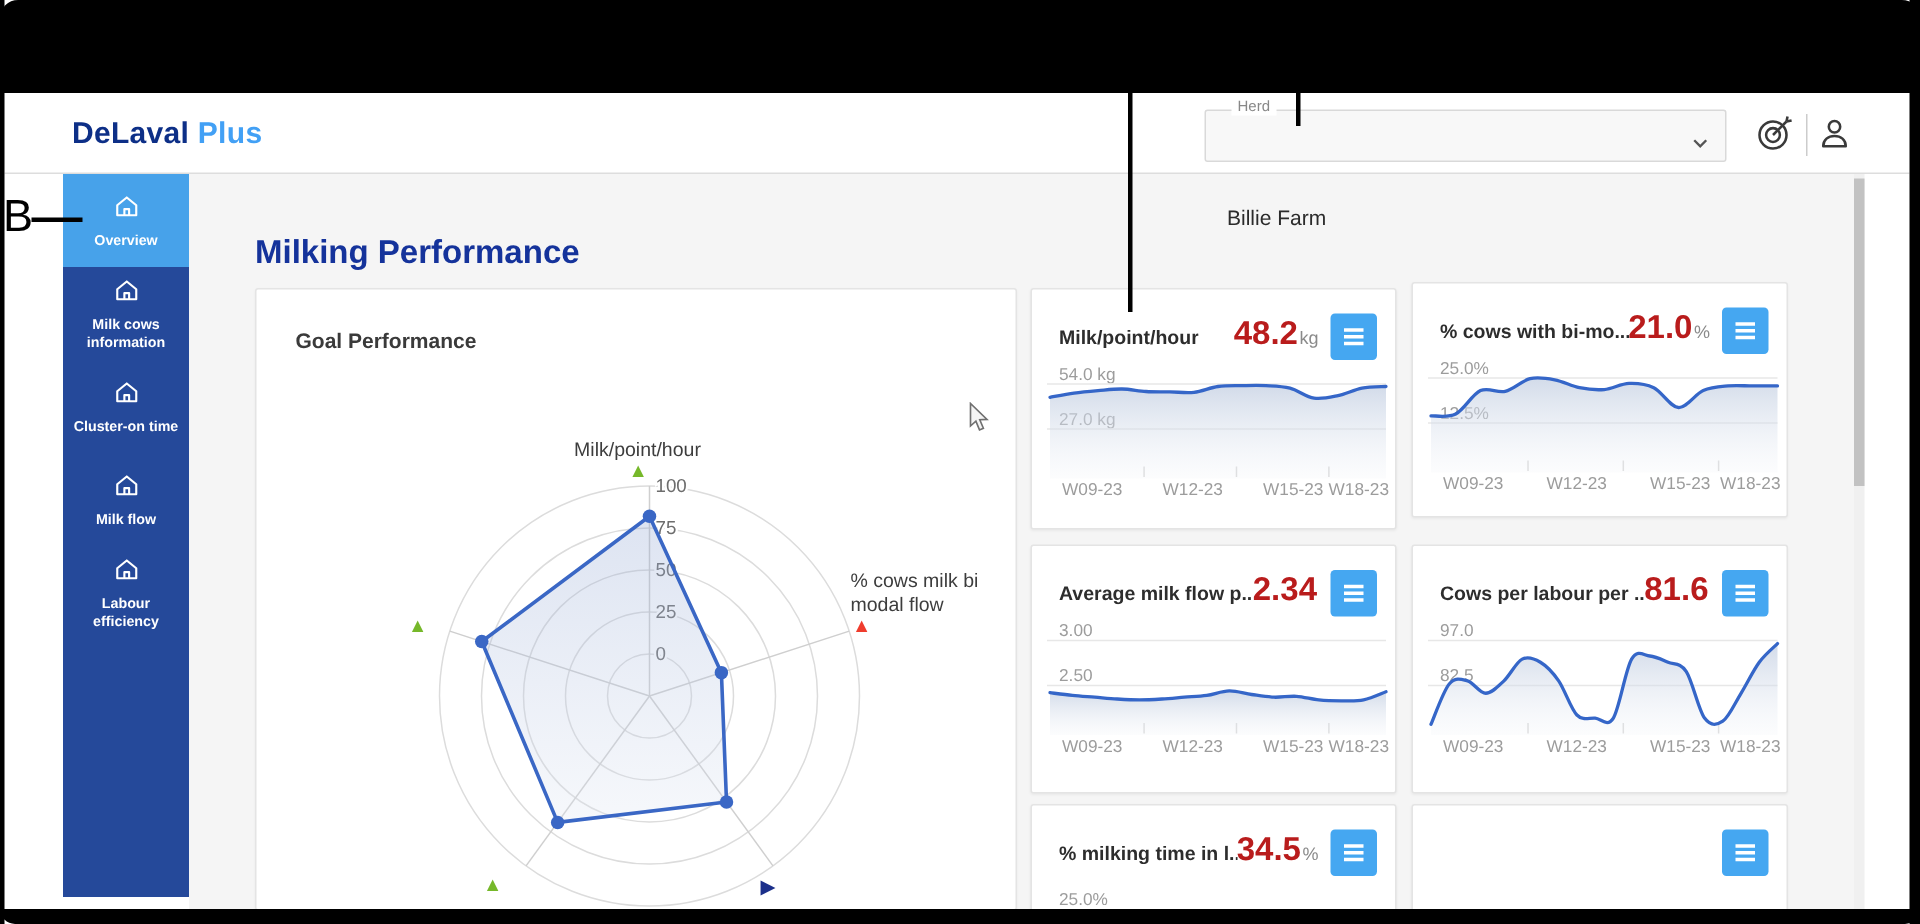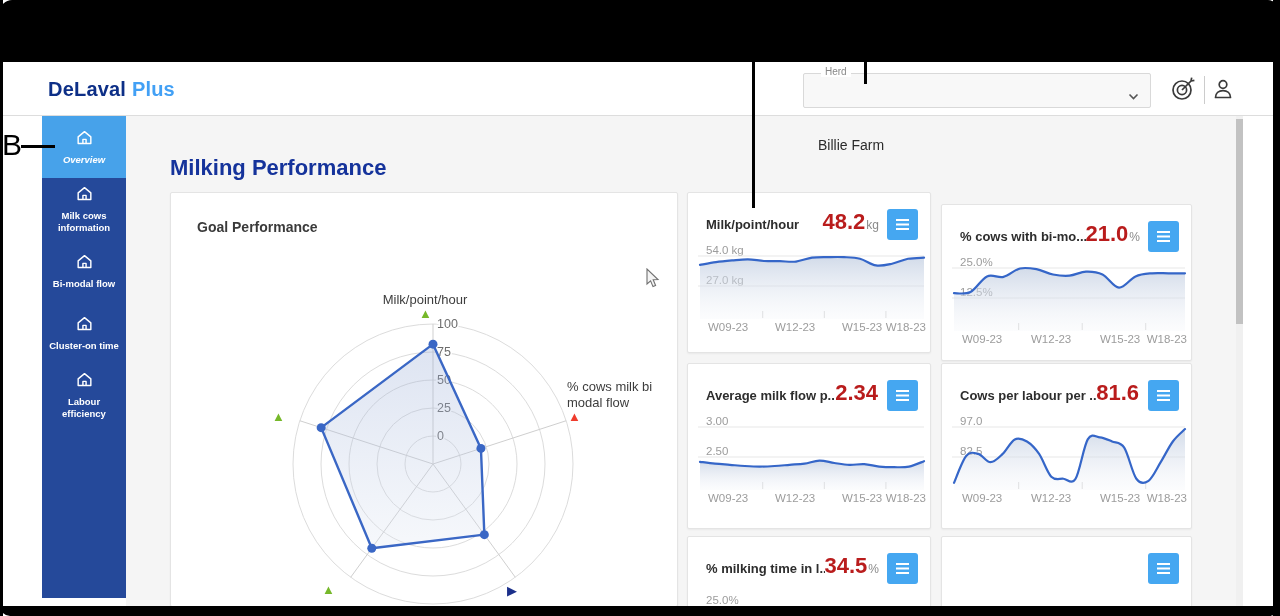--- a/index.html
+++ b/index.html
@@ -20,21 +20,21 @@
   .herd-label{position:absolute;left:17px;top:-8px;font-size:10px;color:#888;background:#fff;padding:0 4px;text-align:center;}
   .herd-value{position:absolute;left:14px;top:15px;font-size:14px;color:#2b2b2b;margin-top:48px;}
   .herd-chevron{position:absolute;right:11px;top:13px;}
   .hicon{position:absolute;top:13px;width:28px;height:28px;cursor:pointer;}
   .hdivider{position:absolute;left:1201px;top:14px;width:1px;height:28px;background:#ccc;}
 
   
   .main-bg{position:absolute;left:126px;top:116px;width:1110px;height:491px;background:#f5f5f5;}
   .sidebar{position:absolute;left:42px;top:116px;width:84px;height:482px;background:#25499a;display:flex;flex-direction:column;}
   .side-item{height:62px;display:flex;flex-direction:column;align-items:center;justify-content:center;gap:3px;cursor:pointer;}
-  .side-item.active{background:#47a2ea;font-style:italic;}
+  .side-item.active{background:#47a2ea;}
   .side-item .lbl{font-size:9.5px;font-weight:bold;color:#fff;text-align:center;line-height:1.25;padding:0 3px;}
   .page-title{position:absolute;left:170px;top:140px;font-size:22px;font-weight:bold;color:#15339b;}
 
   .card{position:absolute;background:#fff;border:1px solid #e4e4e4;border-radius:2px;box-shadow:0 1px 2px rgba(0,0,0,.05);overflow:hidden;}
   .goal-title{position:absolute;left:26px;top:26px;font-size:14px;font-weight:bold;color:#3a3a3a;}
 
   
   .ax-label{position:absolute;font-size:13px;color:#3d3d3d;line-height:1.25;}
   .arrow{position:absolute;font-size:13px;line-height:1;}
   .arrow.green{color:#76b82a;} .arrow.red{color:#ef3c2d;} .arrow.navy{color:#1b2f8a;}
@@ -111,28 +111,28 @@
             <path d="M4 11.2 L12 4.6 L20 11.2 V19.6 H4 Z"></path>
             <path d="M10 19.6 V14.4 H14 V19.6"></path>
           </svg></span>
       <span class="lbl">Milk cows information</span>
     </div>
     <div class="side-item">
       <span><svg width="19" height="19" viewBox="0 0 24 24" fill="none" stroke="#fff" stroke-width="1.8" stroke-linejoin="round">
             <path d="M4 11.2 L12 4.6 L20 11.2 V19.6 H4 Z"></path>
             <path d="M10 19.6 V14.4 H14 V19.6"></path>
           </svg></span>
-      <span class="lbl">Bi-modal flow</span>
+      <span class="lbl">Cluster-on time</span>
     </div>
     <div class="side-item">
       <span><svg width="19" height="19" viewBox="0 0 24 24" fill="none" stroke="#fff" stroke-width="1.8" stroke-linejoin="round">
             <path d="M4 11.2 L12 4.6 L20 11.2 V19.6 H4 Z"></path>
             <path d="M10 19.6 V14.4 H14 V19.6"></path>
           </svg></span>
-      <span class="lbl">Cluster-on time</span>
+      <span class="lbl">Milk flow</span>
     </div>
     <div class="side-item">
       <span><svg width="19" height="19" viewBox="0 0 24 24" fill="none" stroke="#fff" stroke-width="1.8" stroke-linejoin="round">
             <path d="M4 11.2 L12 4.6 L20 11.2 V19.6 H4 Z"></path>
             <path d="M10 19.6 V14.4 H14 V19.6"></path>
           </svg></span>
       <span class="lbl">Labour efficiency</span>
     </div>
   </nav>
 
@@ -211,21 +211,21 @@
         <line x1="197.92" y1="118" x2="197.92" y2="125" stroke="#ddd" stroke-width="1"></line>
         <path d="M12,71.88888888888889 C14.666666666666666,71.42592592592592 22.666666666666668,69.85185185185185 28,69.11111111111111 C33.333333333333336,68.37037037037038 38.666666666666664,67.9074074074074 44,67.44444444444444 C49.333333333333336,66.98148148148148 54.666666666666664,66.24074074074073 60,66.33333333333333 C65.33333333333333,66.42592592592592 70.66666666666667,67.68518518518519 76,68 C81.33333333333333,68.31481481481481 86.66666666666667,68.12962962962963 92,68.22222222222223 C97.33333333333333,68.31481481481482 102.66666666666667,69.14814814814815 108,68.55555555555556 C113.33333333333333,67.96296296296296 118.66666666666667,65.40740740740742 124,64.66666666666667 C129.33333333333334,63.92592592592593 134.66666666666666,64.20370370370371 140,64.11111111111111 C145.33333333333334,64.01851851851852 150.66666666666666,63.833333333333336 156,64.11111111111111 C161.33333333333334,64.38888888888889 166.66666666666666,64.38888888888889 172,65.77777777777777 C177.33333333333334,67.16666666666666 182.66666666666666,71.61111111111111 188,72.44444444444444 C193.33333333333334,73.27777777777777 198.66666666666666,71.88888888888889 204,70.77777777777777 C209.33333333333334,69.66666666666666 214.66666666666666,66.79629629629629 220,65.77777777777777 C225.33333333333334,64.75925925925925 233.33333333333334,64.85185185185185 236,64.66666666666667 L236,126 L12,126 Z" fill="url(#fade0)" stroke="none"></path>
         <path d="M12,71.88888888888889 C14.666666666666666,71.42592592592592 22.666666666666668,69.85185185185185 28,69.11111111111111 C33.333333333333336,68.37037037037038 38.666666666666664,67.9074074074074 44,67.44444444444444 C49.333333333333336,66.98148148148148 54.666666666666664,66.24074074074073 60,66.33333333333333 C65.33333333333333,66.42592592592592 70.66666666666667,67.68518518518519 76,68 C81.33333333333333,68.31481481481481 86.66666666666667,68.12962962962963 92,68.22222222222223 C97.33333333333333,68.31481481481482 102.66666666666667,69.14814814814815 108,68.55555555555556 C113.33333333333333,67.96296296296296 118.66666666666667,65.40740740740742 124,64.66666666666667 C129.33333333333334,63.92592592592593 134.66666666666666,64.20370370370371 140,64.11111111111111 C145.33333333333334,64.01851851851852 150.66666666666666,63.833333333333336 156,64.11111111111111 C161.33333333333334,64.38888888888889 166.66666666666666,64.38888888888889 172,65.77777777777777 C177.33333333333334,67.16666666666666 182.66666666666666,71.61111111111111 188,72.44444444444444 C193.33333333333334,73.27777777777777 198.66666666666666,71.88888888888889 204,70.77777777777777 C209.33333333333334,69.66666666666666 214.66666666666666,66.79629629629629 220,65.77777777777777 C225.33333333333334,64.75925925925925 233.33333333333334,64.85185185185185 236,64.66666666666667" fill="none" stroke="#3566c8" stroke-width="2.2" stroke-linecap="round"></path>
       </svg>
     <span class="xl" style="left:20px;">W09-23</span>
     <span class="xl" style="left:87px;">W12-23</span>
     <span class="xl" style="left:154px;">W15-23</span>
     <span class="xl" style="right:4px;">W18-23</span>
   </section>
 
-  <section class="card" style="left:941px;top:204px;width:251px;height:157px;">
+  <section class="card" style="left:941px;top:188px;width:251px;height:157px;">
     <div class="card-head">
       <span class="m-title">% cows with bi-mo...</span>
       <span class="m-valwrap">
           <span class="m-val">21.0</span>
           <span class="m-unit">%</span>
         </span>
       <button class="m-menu">
           <svg width="15" height="13" viewBox="0 0 15 13">
             <g stroke="#fff" stroke-width="2.2">
               <line x1="1" y1="2" x2="14" y2="2"></line>

